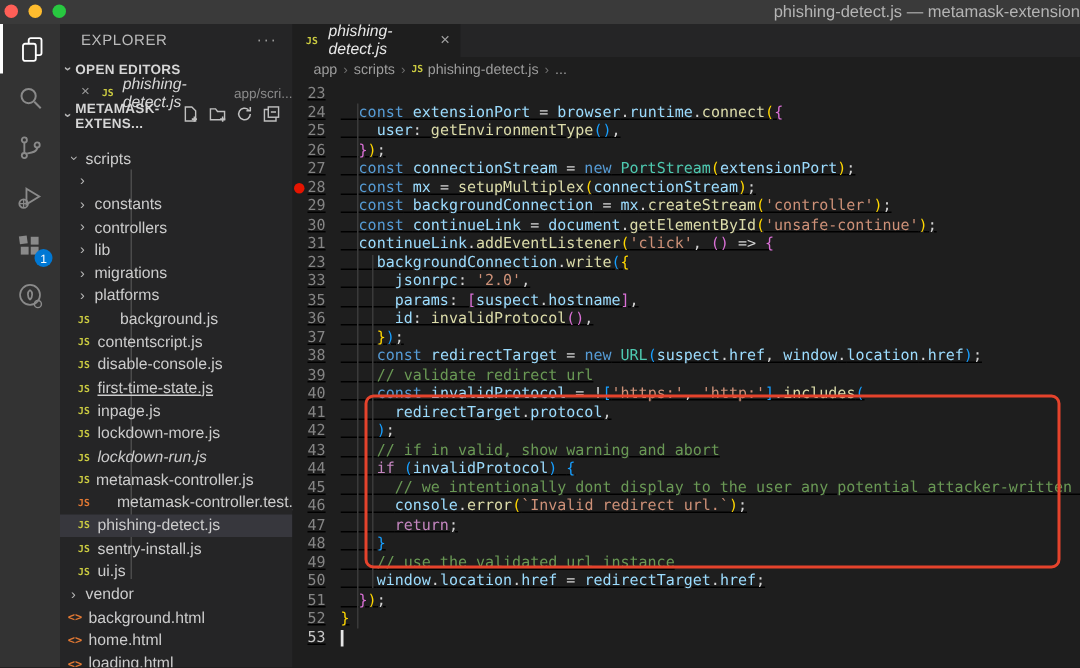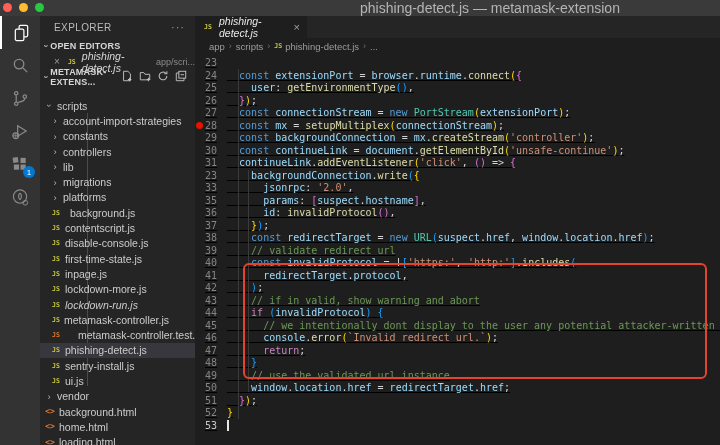--- a/index.html
+++ b/index.html
@@ -6,22 +6,22 @@
   html,body { width:720px; height:445px; overflow:hidden; background:#1e1e1e;
               font-family:"Liberation Sans", sans-serif; }
   #app { position:relative; width:720px; height:445px; background:#1e1e1e; }
 
   
   .titlebar { position:absolute; left:0; top:0; width:720px; height:16px;
               background:#3a3a3a; display:flex; align-items:center; }
   .lights { position:absolute; left:3px; top:3px; display:flex; gap:7px; }
   .light { width:9px; height:9px; border-radius:50%; }
   .light.r{background:#ff5f57}.light.y{background:#febc2e}.light.g{background:#28c840}
-  .win-title { position:absolute; left:260px; width:460px; text-align:center;
-               font-size:14px; color:#b4b4b4; }
+  .win-title { position:absolute; left:260px; width:460px; text-align:right;
+               font-size:11px; color:#b4b4b4; }
 
   
   .activitybar { position:absolute; left:0; top:16px; width:40px; height:429px;
                  background:#333333; display:flex; flex-direction:column; align-items:center; }
   .act-item { position:relative; width:40px; height:33px; display:flex;
               align-items:center; justify-content:center; color:#8a8a8a; }
   .act-item.active { color:#ffffff; border-left:2px solid #ffffff; }
   .act-item svg { width:19px; height:19px; }
   .act-badge { position:absolute; right:5px; bottom:3px; min-width:12px; height:12px;
                border-radius:50%; background:#0078d4; color:#fff; font-size:8px;
@@ -191,21 +191,20 @@
         </span>
     </div>
     <div class="tree-guide"></div>
     <div id="tree">
         <div class="tree-row" style="padding-left: 4px;">
           <span class="t-chev open">›</span>
           <span style="margin-left: 3px;">scripts</span>
         </div>
         <div class="tree-row" style="padding-left: 10px;">
           <span class="t-chev">›</span>
-          <span style="margin-left: 3px;">account-import-strategies</span>
         </div>
         <div class="tree-row" style="padding-left: 10px;">
           <span class="t-chev">›</span>
           <span style="margin-left: 3px;">constants</span>
         </div>
         <div class="tree-row" style="padding-left: 10px;">
           <span class="t-chev">›</span>
           <span style="margin-left: 3px;">controllers</span>
         </div>
         <div class="tree-row" style="padding-left: 10px;">
@@ -215,33 +214,33 @@
         <div class="tree-row" style="padding-left: 10px;">
           <span class="t-chev">›</span>
           <span style="margin-left: 3px;">migrations</span>
         </div>
         <div class="tree-row" style="padding-left: 10px;">
           <span class="t-chev">›</span>
           <span style="margin-left: 3px;">platforms</span>
         </div>
         <div class="tree-row" style="padding-left: 10px;">
           <span class="ico-js">JS</span>
-          <span style="margin-left: 8px;">background.js</span>
+          <span style="margin-left: 18px;">background.js</span>
         </div>
         <div class="tree-row" style="padding-left: 10px;">
           <span class="ico-js">JS</span>
           <span style="margin-left: 3px;">contentscript.js</span>
         </div>
         <div class="tree-row" style="padding-left: 10px;">
           <span class="ico-js">JS</span>
           <span style="margin-left: 3px;">disable-console.js</span>
         </div>
         <div class="tree-row" style="padding-left: 10px;">
           <span class="ico-js">JS</span>
-          <span style="margin-left: 3px;">first-time-state.js</span>
+          <span style="margin-left: 3px; text-decoration: underline;">first-time-state.js</span>
         </div>
         <div class="tree-row" style="padding-left: 10px;">
           <span class="ico-js">JS</span>
           <span style="margin-left: 3px;">inpage.js</span>
         </div>
         <div class="tree-row" style="padding-left: 10px;">
           <span class="ico-js">JS</span>
           <span style="margin-left: 3px;">lockdown-more.js</span>
         </div>
         <div class="tree-row" style="padding-left: 10px;">

